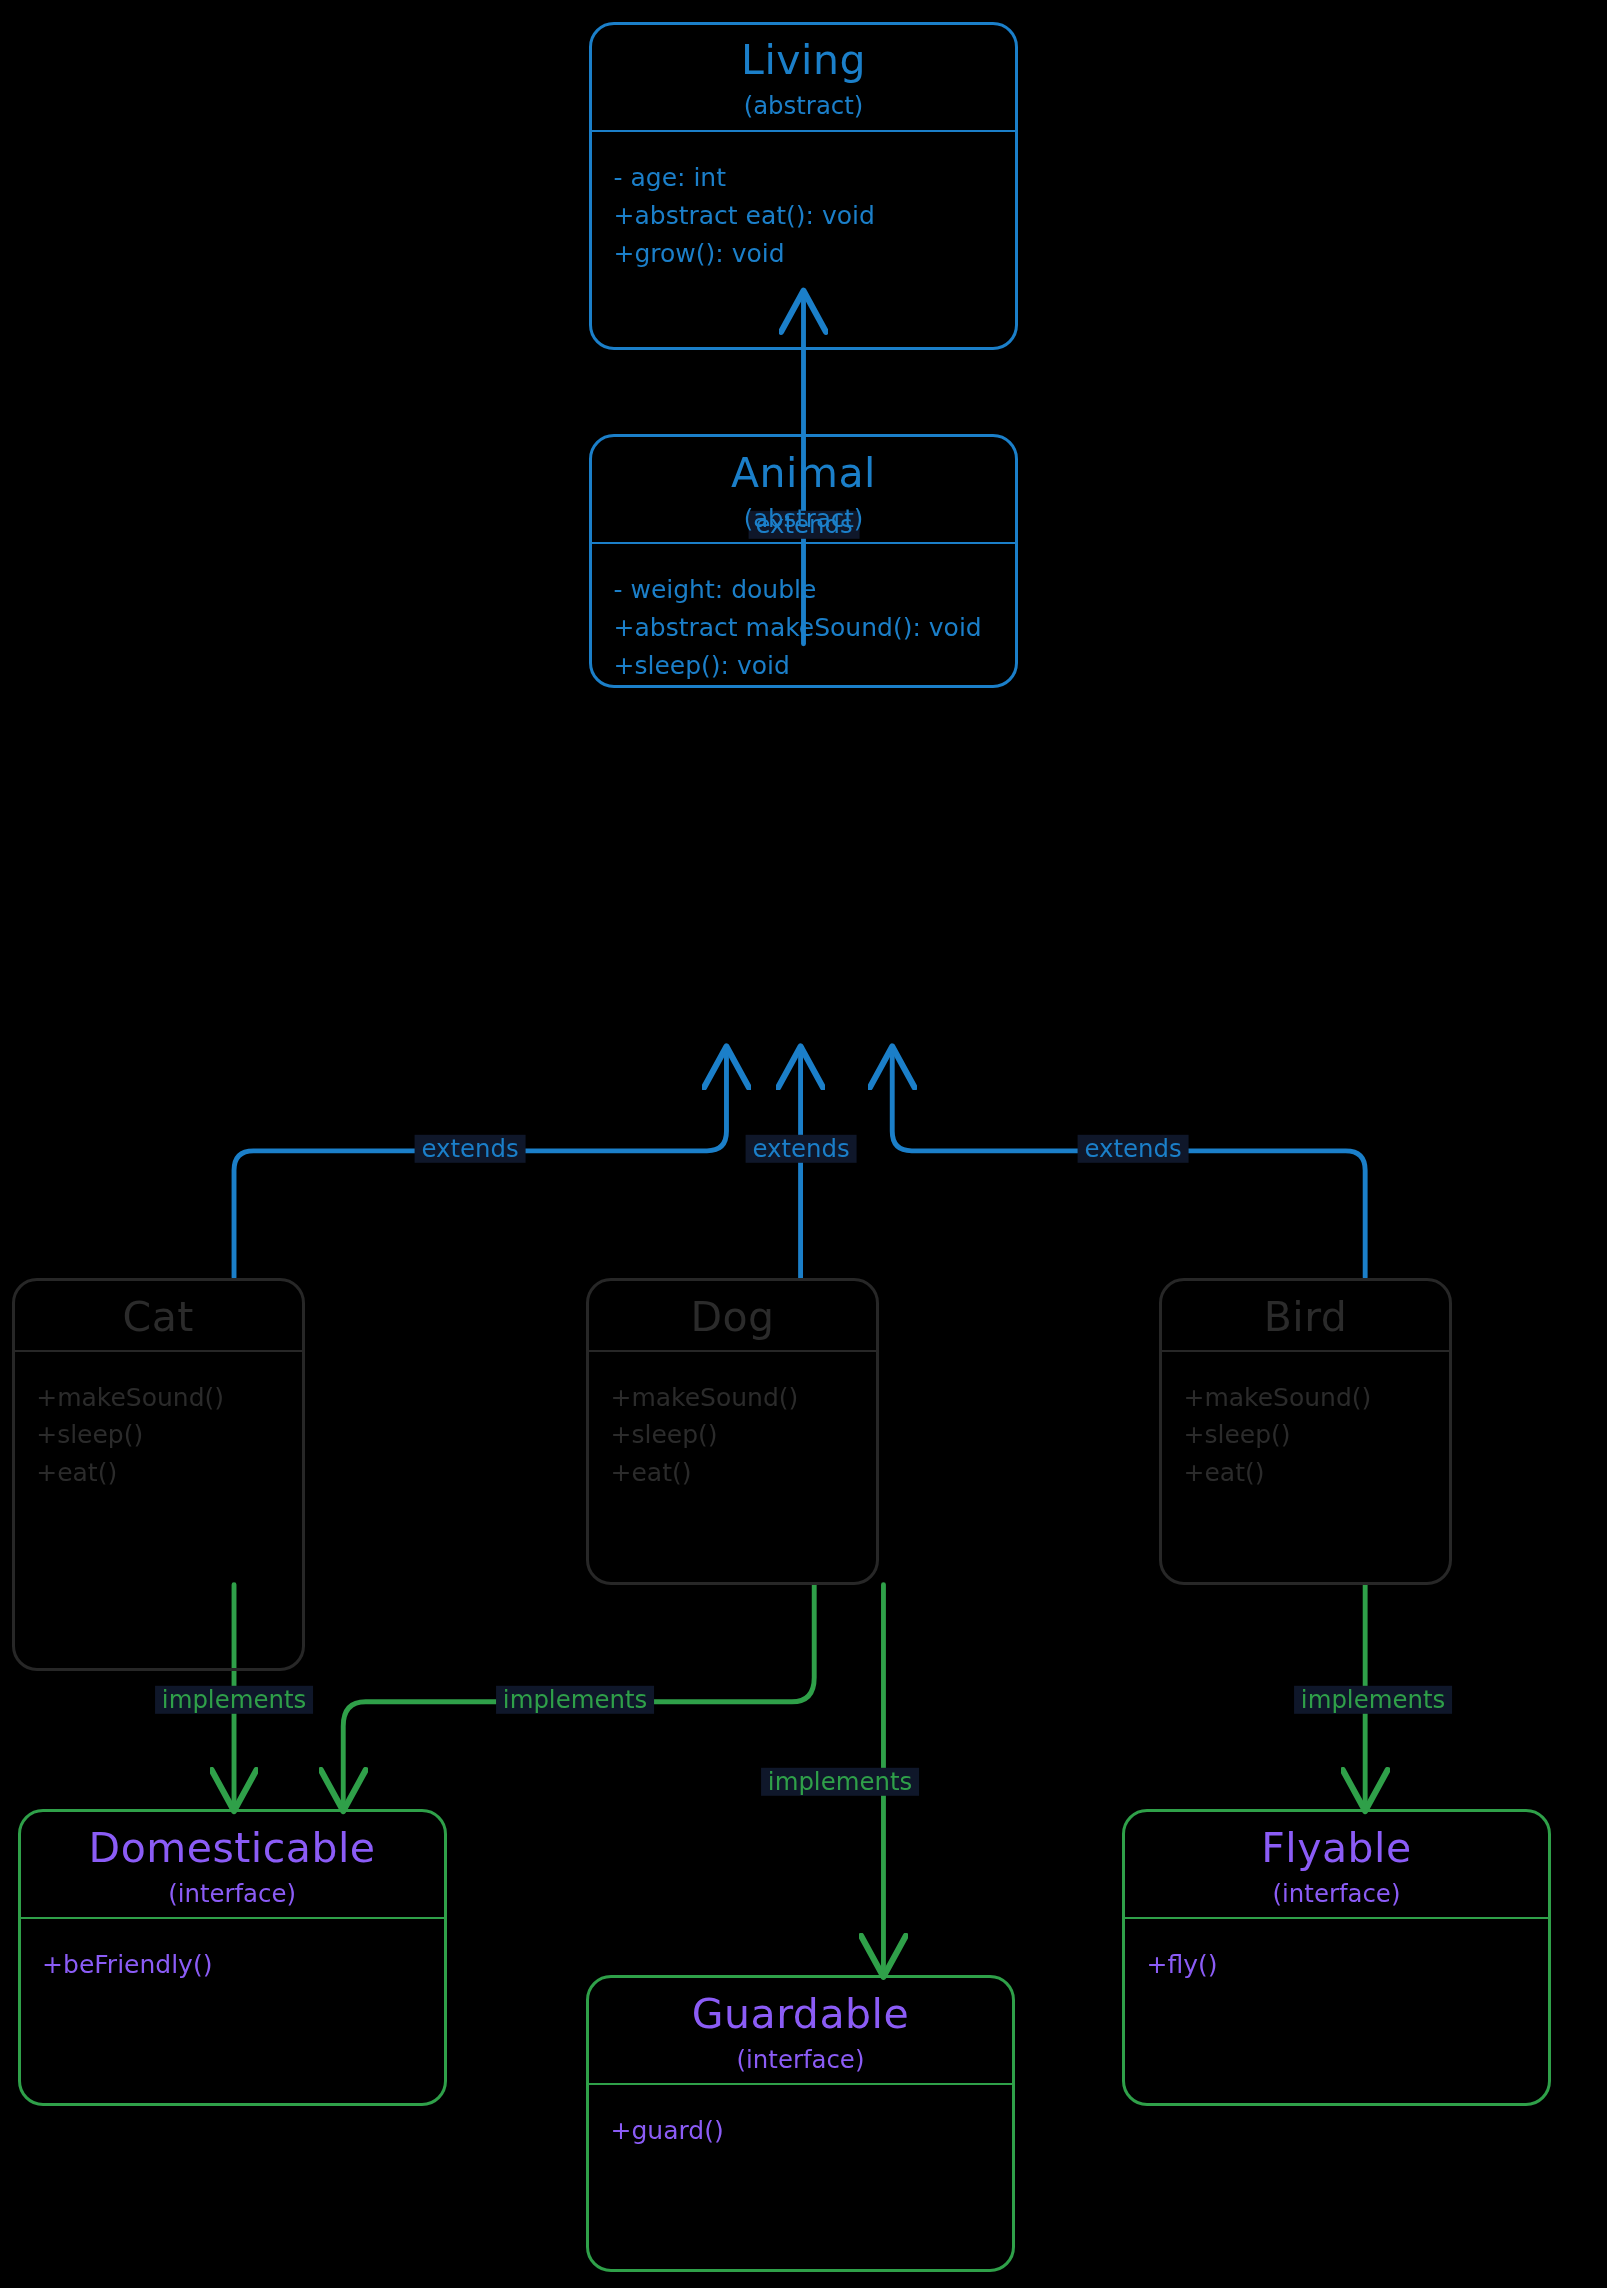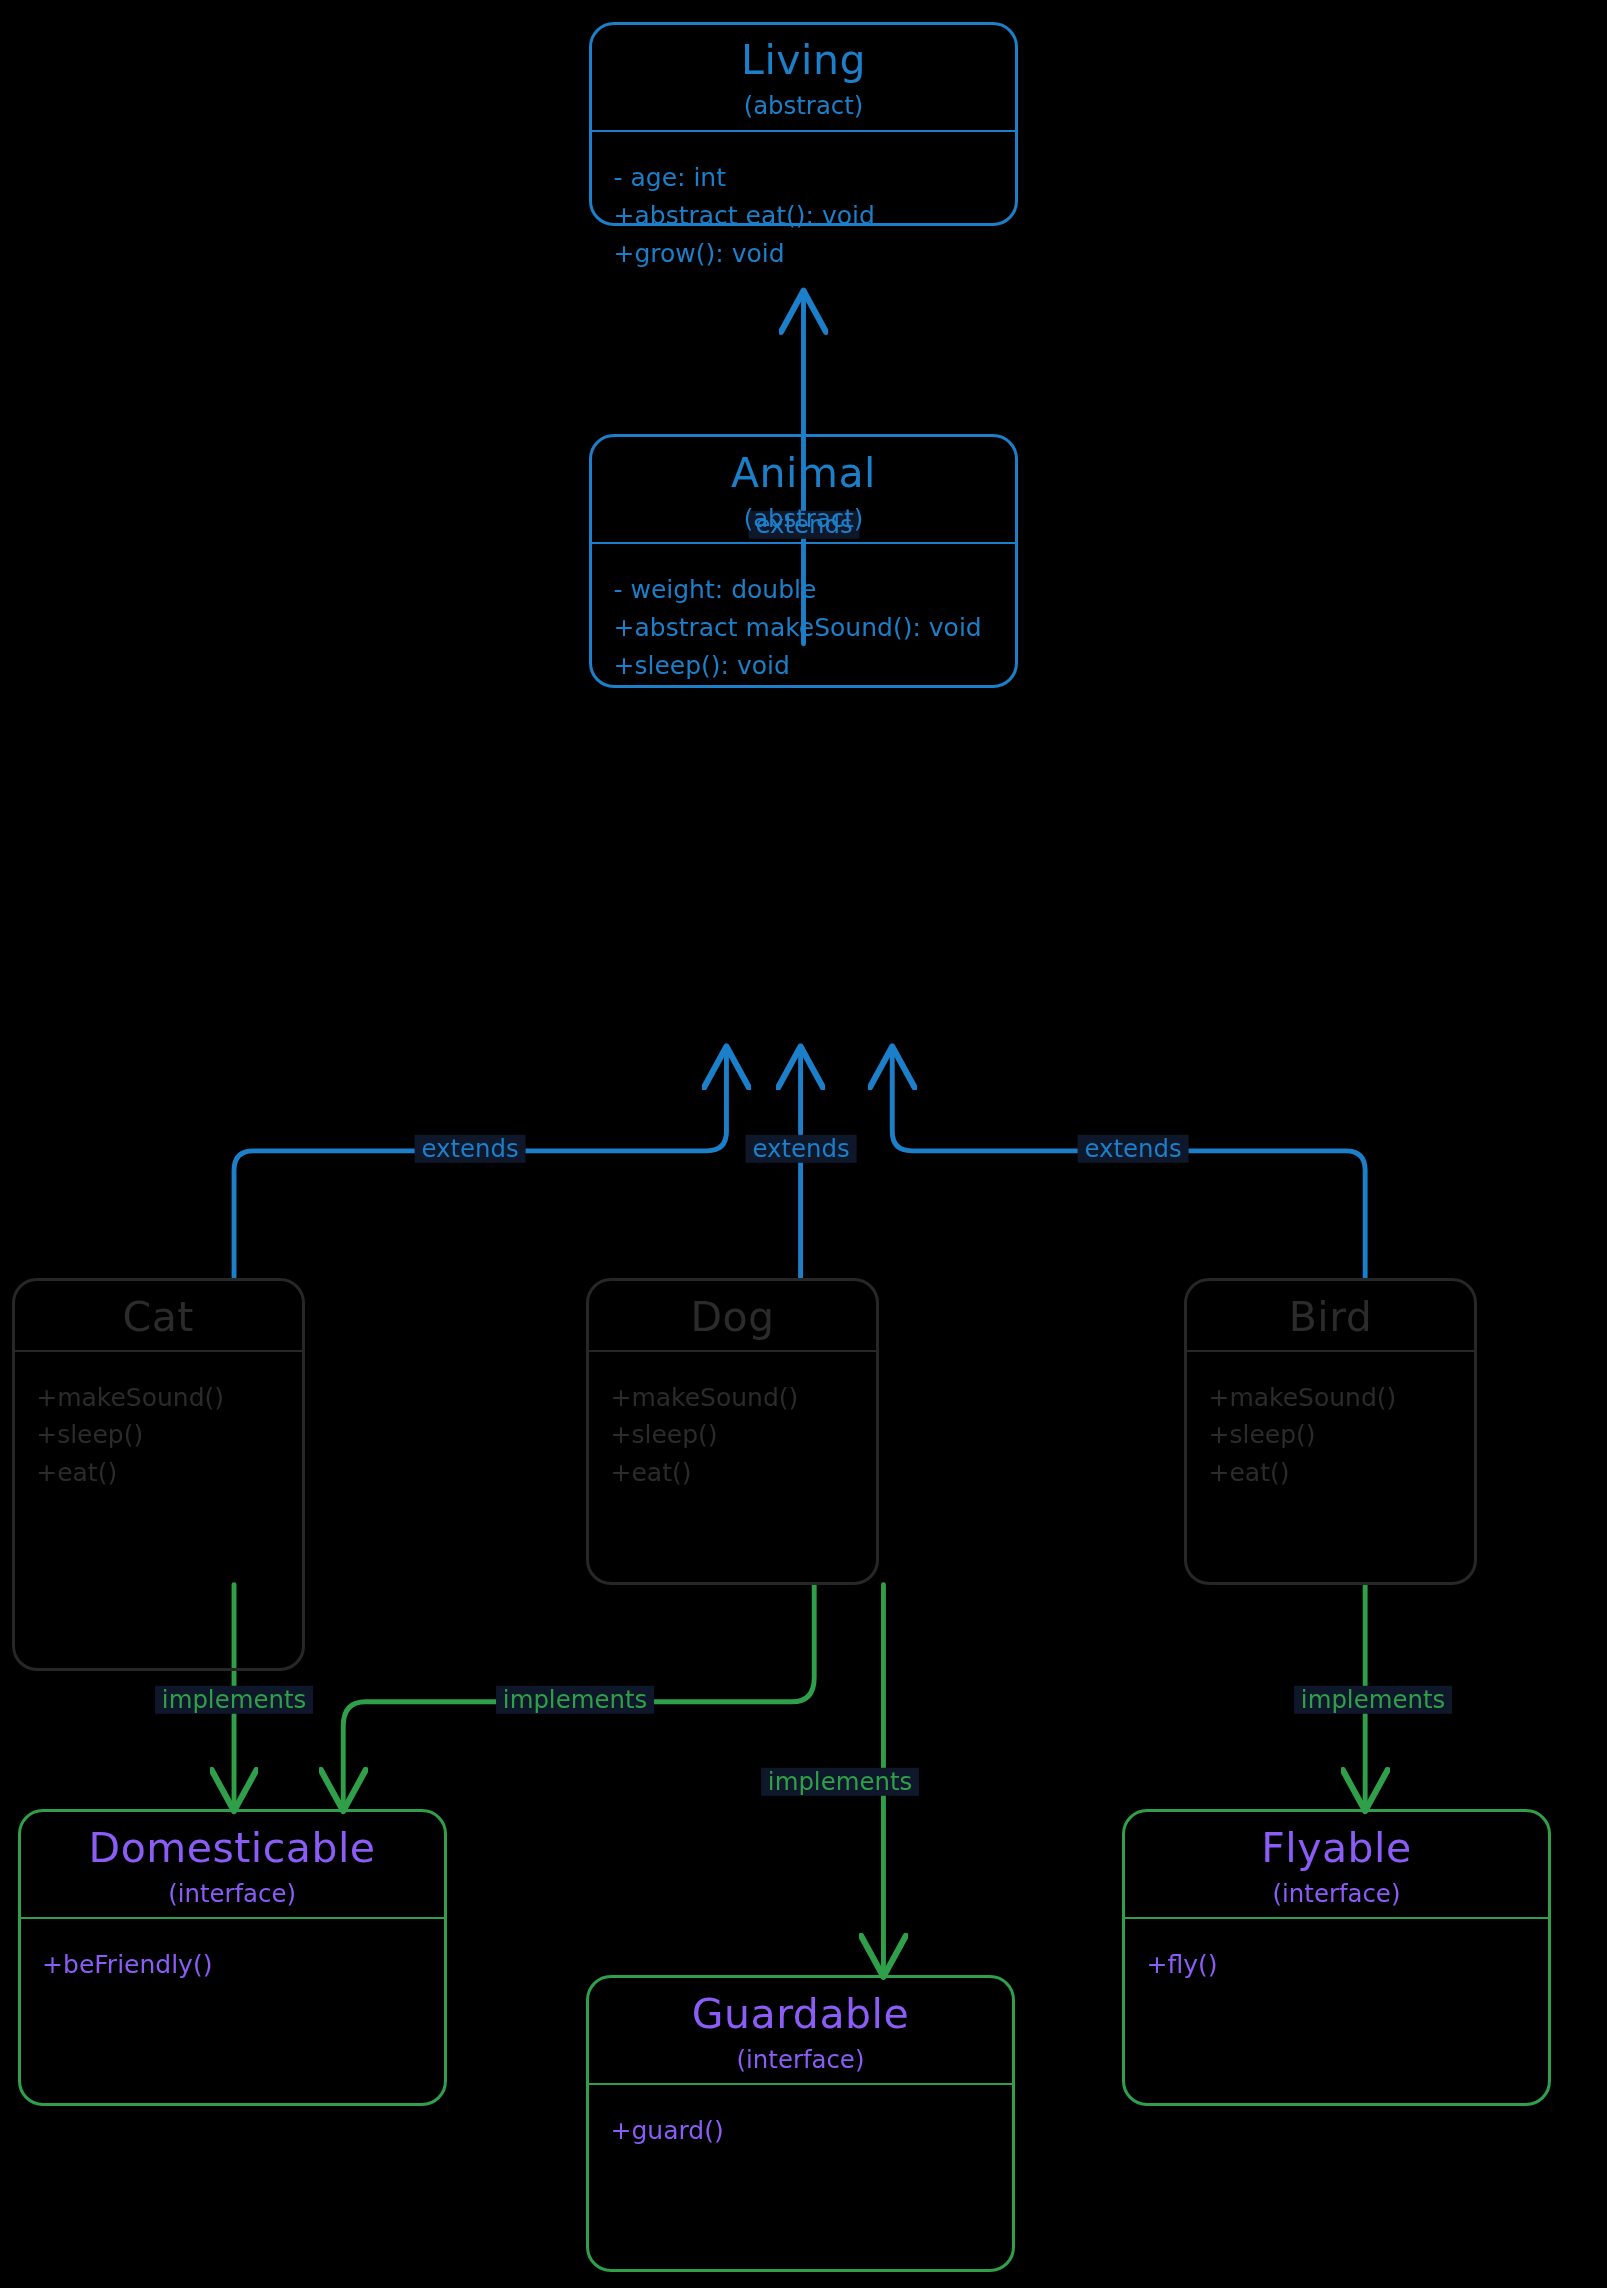--- a/index.html
+++ b/index.html
@@ -139,21 +139,21 @@
   <div class="edge-label lbl-blue" style="left:1133px; top:1149px;">extends</div>
 
   <div class="edge-label lbl-green" style="left:234px; top:1700px;">implements</div>
 
   <div class="edge-label lbl-green" style="left:575px; top:1700px;">implements</div>
 
   <div class="edge-label lbl-green" style="left:840px; top:1782px;">implements</div>
 
   <div class="edge-label lbl-green" style="left:1373px; top:1700px;">implements</div>
 
-  <div class="node blue" style="left:589px; top:21.5px; width:429px; height:204px;">
+  <div class="node blue" style="left:589px; top:21.5px; width:429px; height:328px;">
     <div class="head">
       <div class="title">Living</div>
       <div class="stereo">(abstract)</div>
     </div>
     <div class="divider"></div>
     <div class="body">
       <div class="member">- age: int</div>
       <div class="member">+abstract eat(): void</div>
       <div class="member">+grow(): void</div>
     </div>
@@ -189,21 +189,21 @@
       <div class="title">Dog</div>
     </div>
     <div class="divider"></div>
     <div class="body">
       <div class="member">+makeSound()</div>
       <div class="member">+sleep()</div>
       <div class="member">+eat()</div>
     </div>
   </div>
 
-  <div class="node gray" style="left:1184px; top:1278px; width:293px; height:307px;">
+  <div class="node gray" style="left:1159px; top:1278px; width:293px; height:307px;">
     <div class="head">
       <div class="title">Bird</div>
     </div>
     <div class="divider"></div>
     <div class="body">
       <div class="member">+makeSound()</div>
       <div class="member">+sleep()</div>
       <div class="member">+eat()</div>
     </div>
   </div>

